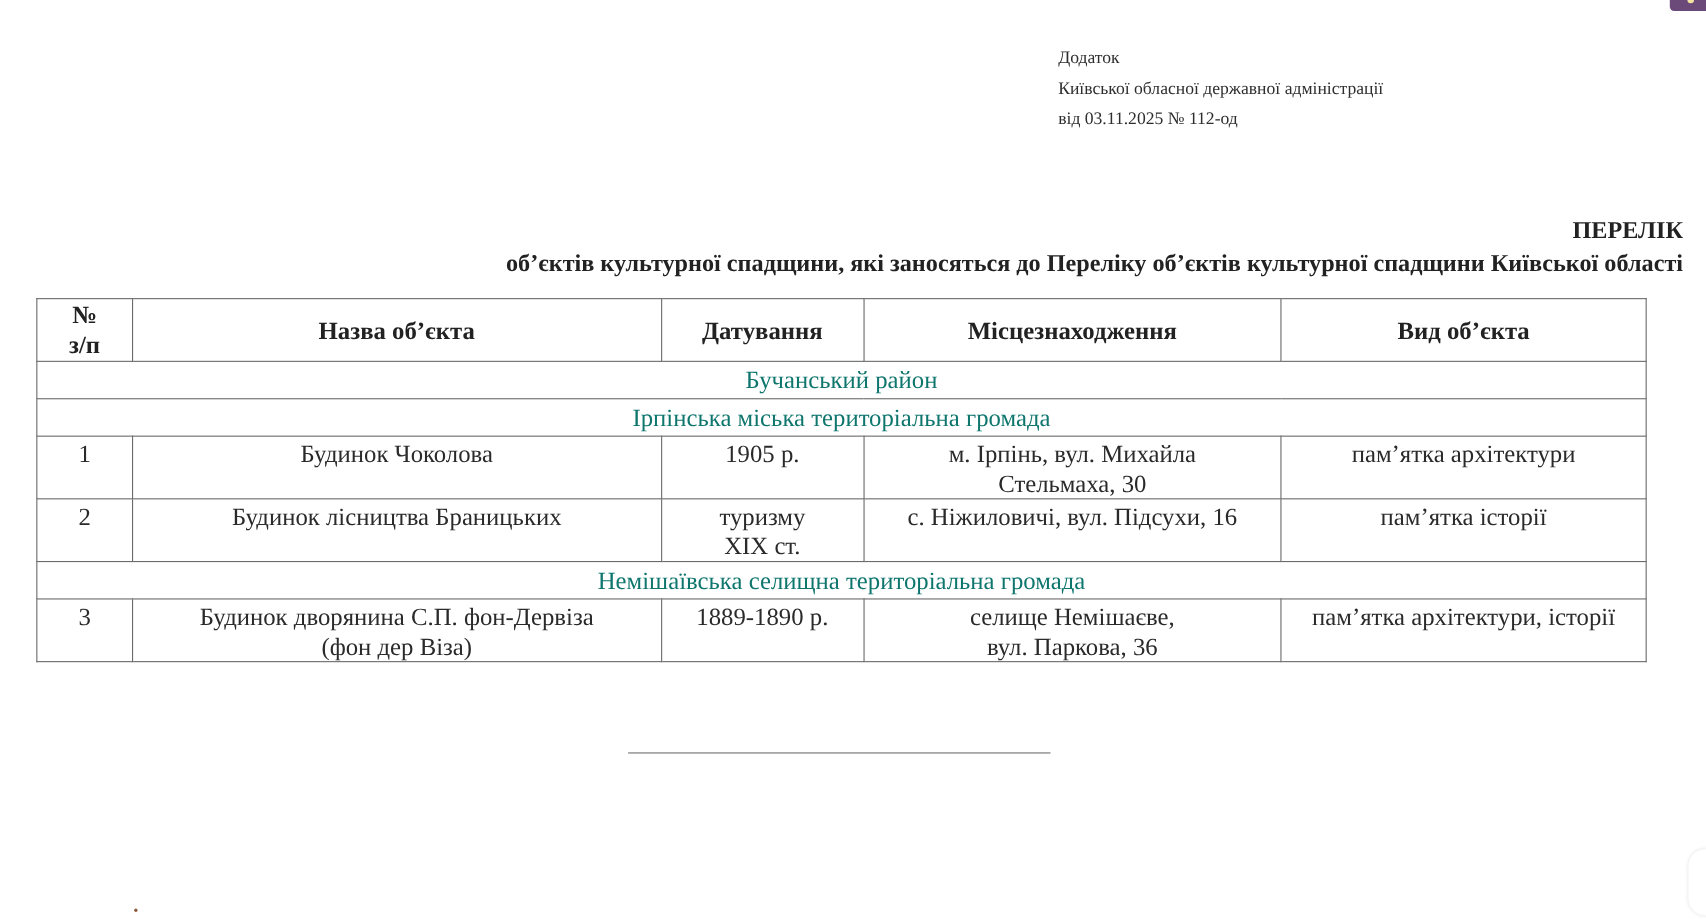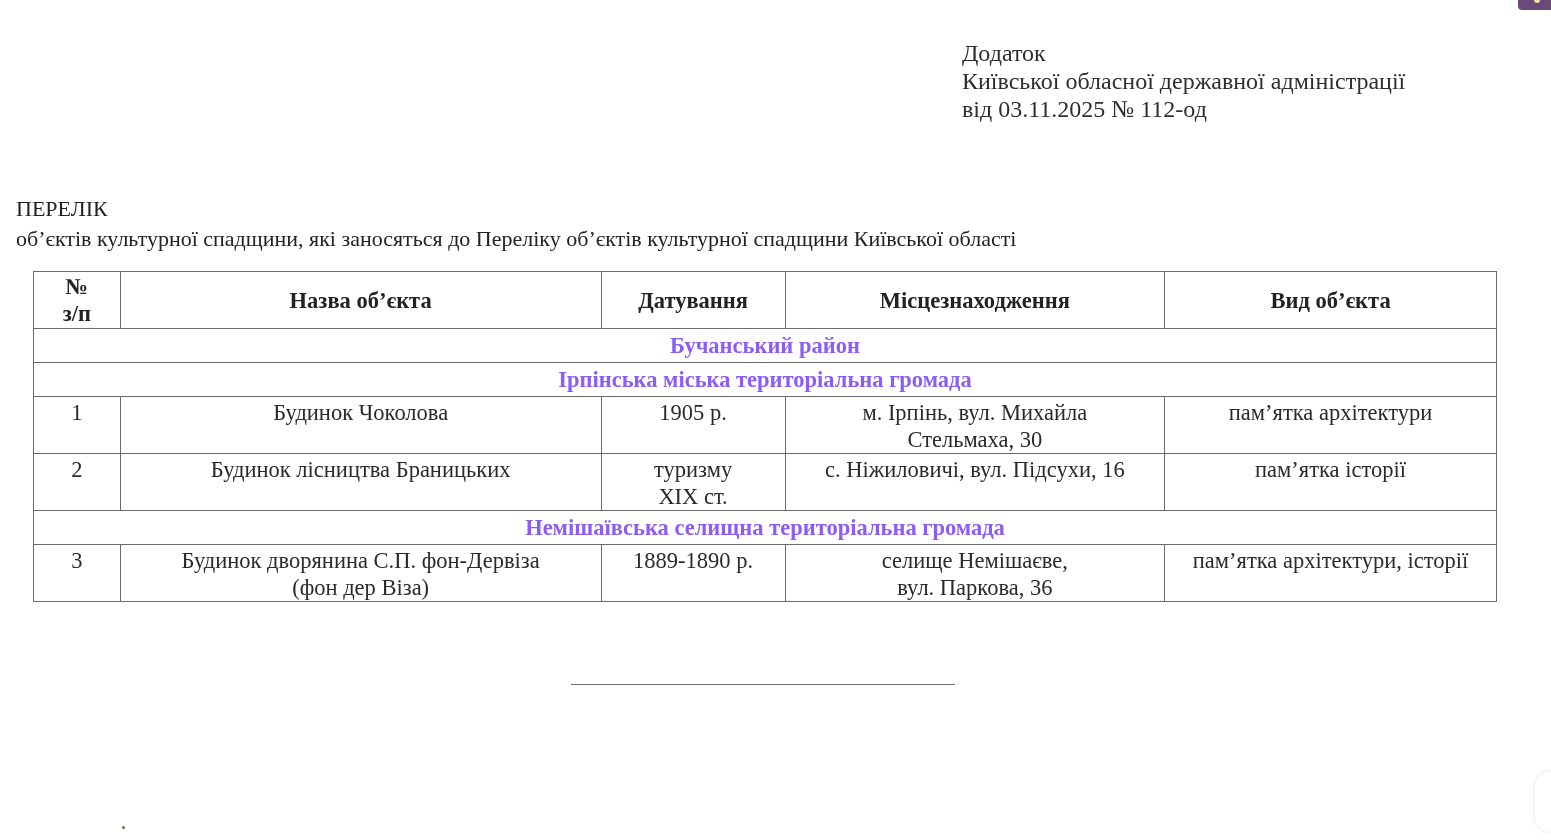--- a/index.html
+++ b/index.html
@@ -40,34 +40,34 @@
       width: 30px;
       height: 60px;
       border-radius: 30px;
       background: #ffffff;
       box-shadow: 0 0 4px rgba(0,0,0,0.12);
     }
     .appendix {
       position: absolute;
       left: 962px;
       top: 39px;
-      font-size: 24px;
+      font-size: 16px;
       line-height: 28px;
       color: #2e2e2e;
     }
     .appendix div { white-space: nowrap; }
     .appendix .justified {
       word-spacing: 6px;
     }
     .title {
       position: absolute;
-      left: 16px;
+      left: 0;
       width: 1530px;
-      text-align: left;
-      font-weight: normal;
+      text-align: right;
+      font-weight: bold;
       font-size: 22px;
       color: #222;
     }
     .title.t1 { top: 196px; }
     .title.t2 { top: 226px; }
     table.heritage {
       position: absolute;
       left: 33px;
       top: 271px;
       width: 1464px;
@@ -87,24 +87,24 @@
       vertical-align: middle;
       height: 56px;
       color: #222;
     }
     th.col-num { width: 90px; line-height: 25px; }
     th.col-name { width: 504px; }
     th.col-date { width: 188px; }
     th.col-loc { width: 391px; }
     th.col-type { width: 345px; }
     tr.group td {
-      font-weight: bold;
+      font-weight: normal;
       height: 33px;
       vertical-align: middle;
-      color: #8b5cf6;
+      color: #0f766e;
     }
     tr.item td {
       padding-top: 2px;
       height: 53px;
     }
     .bottom-rule {
       position: absolute;
       left: 571px;
       top: 684px;
       width: 384px;

